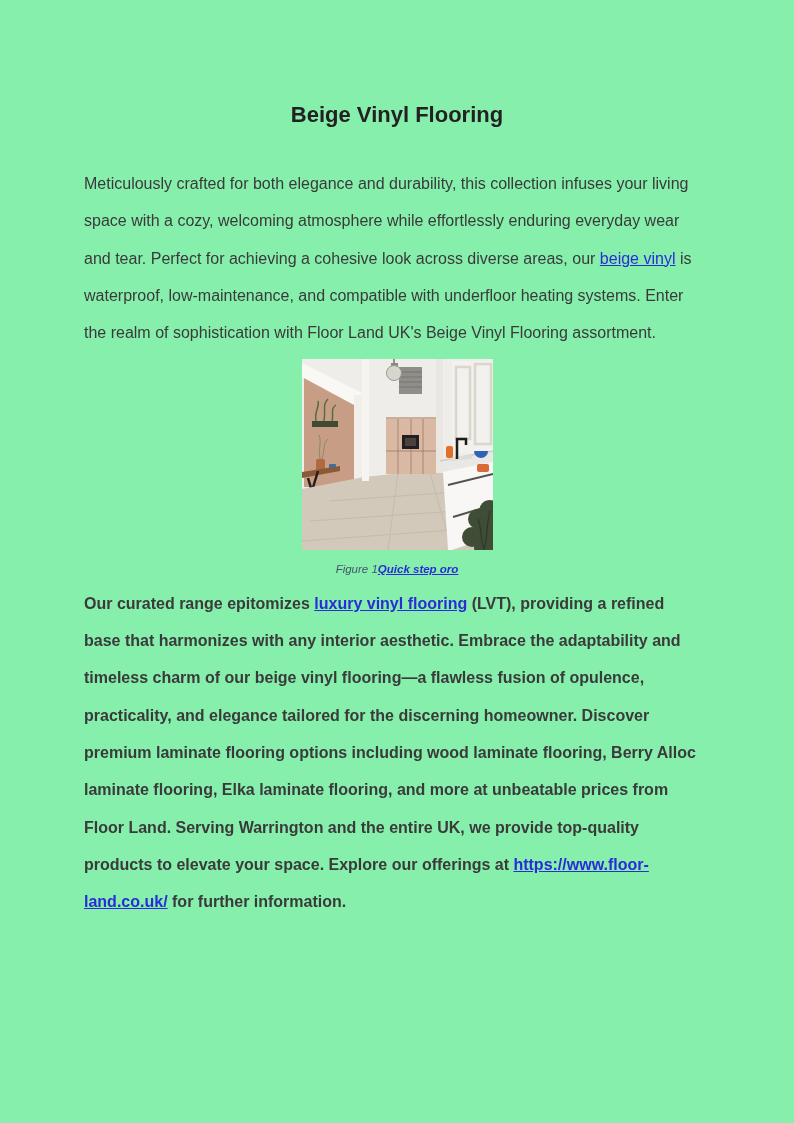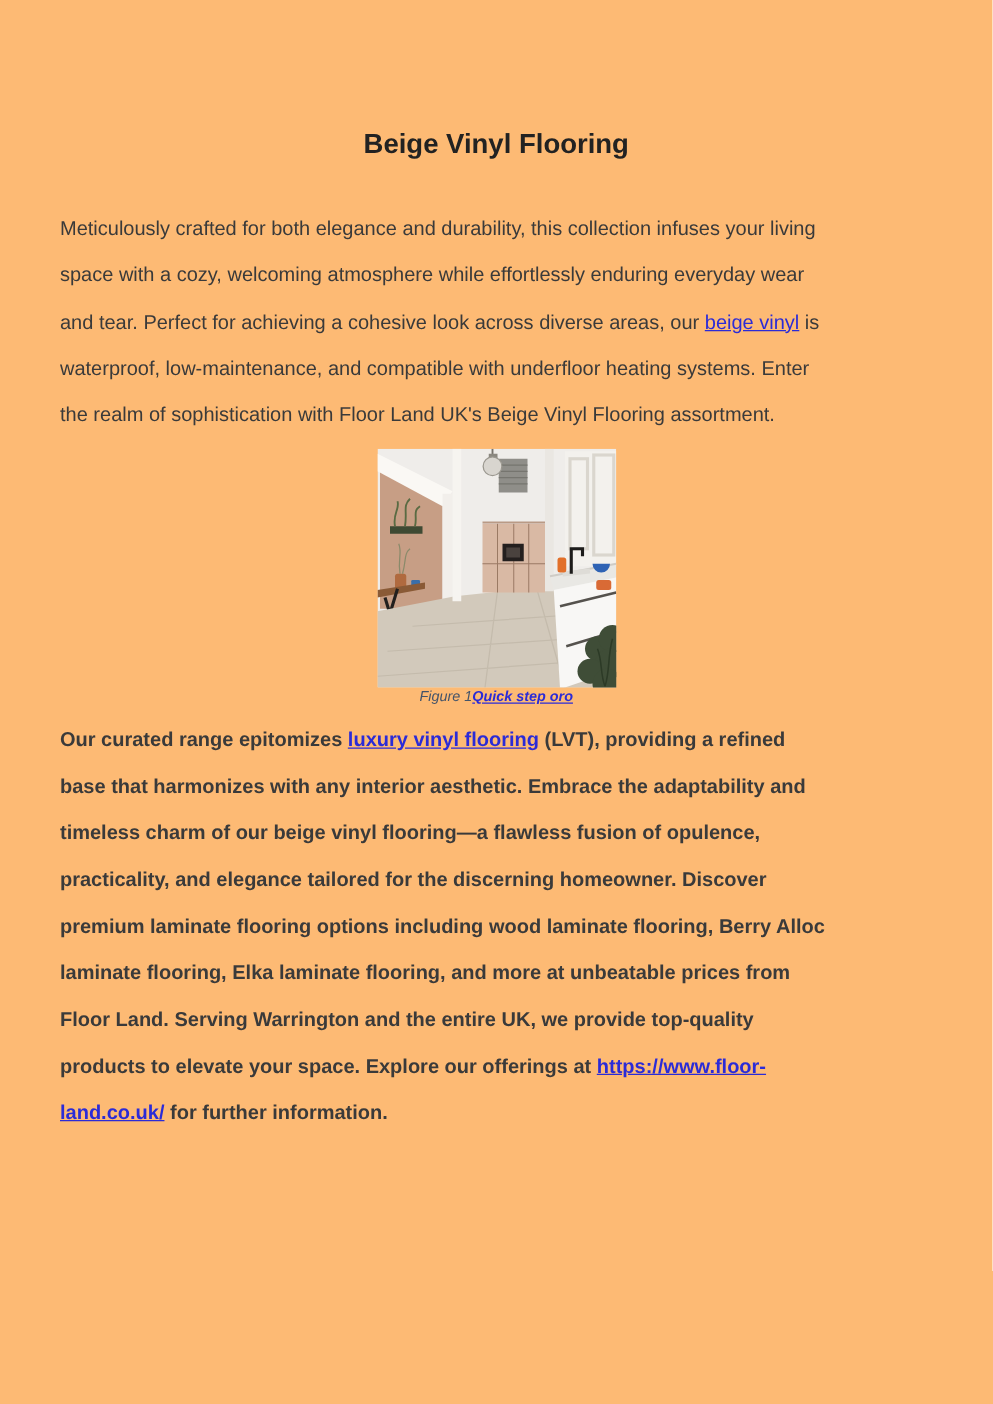--- a/index.html
+++ b/index.html
@@ -5,38 +5,38 @@
   html, body {
     margin: 0;
     padding: 0;
     background: #ffffff;
   }
   .page {
     position: relative;
     width: 794px;
     height: 1123px;
     margin: 0 auto;
-    background: #fdba74;
+    background: #86efac;
     font-family: "Liberation Sans", sans-serif;
     color: #3a3a3a;
     overflow: hidden;
     box-sizing: border-box;
     padding-top: 101px;
   }
   .doc-title {
     margin: 0;
     text-align: center;
     font-size: 22px;
     line-height: 27px;
     font-weight: bold;
     color: #222222;
   }
   .para {
     width: 618px;
-    margin: 37px 80px 0 48px;
+    margin: 37px 80px 0 84px;
     font-size: 16px;
     line-height: 37.35px;
     text-align: left;
     color: #3a3a3a;
   }
   .para:last-of-type { margin-top: 8px; font-weight: bold; }
   .doclink {
     color: #2b2bd7;
     text-decoration: underline;
     cursor: pointer;
@@ -45,21 +45,21 @@
     margin: 7px 0 0 0;
     text-align: center;
   }
   .figure-image {
     display: inline-block;
     width: 191px;
     height: 191px;
     vertical-align: top;
   }
   figcaption.doc-caption {
-    margin-top: 1px;
+    margin-top: 12px;
     font-size: 11.5px;
     font-style: italic;
     line-height: 15px;
     color: #44546A;
   }
   .caption-link {
     color: #2b2bd7;
     text-decoration: underline;
     font-weight: bold;
     cursor: pointer;

